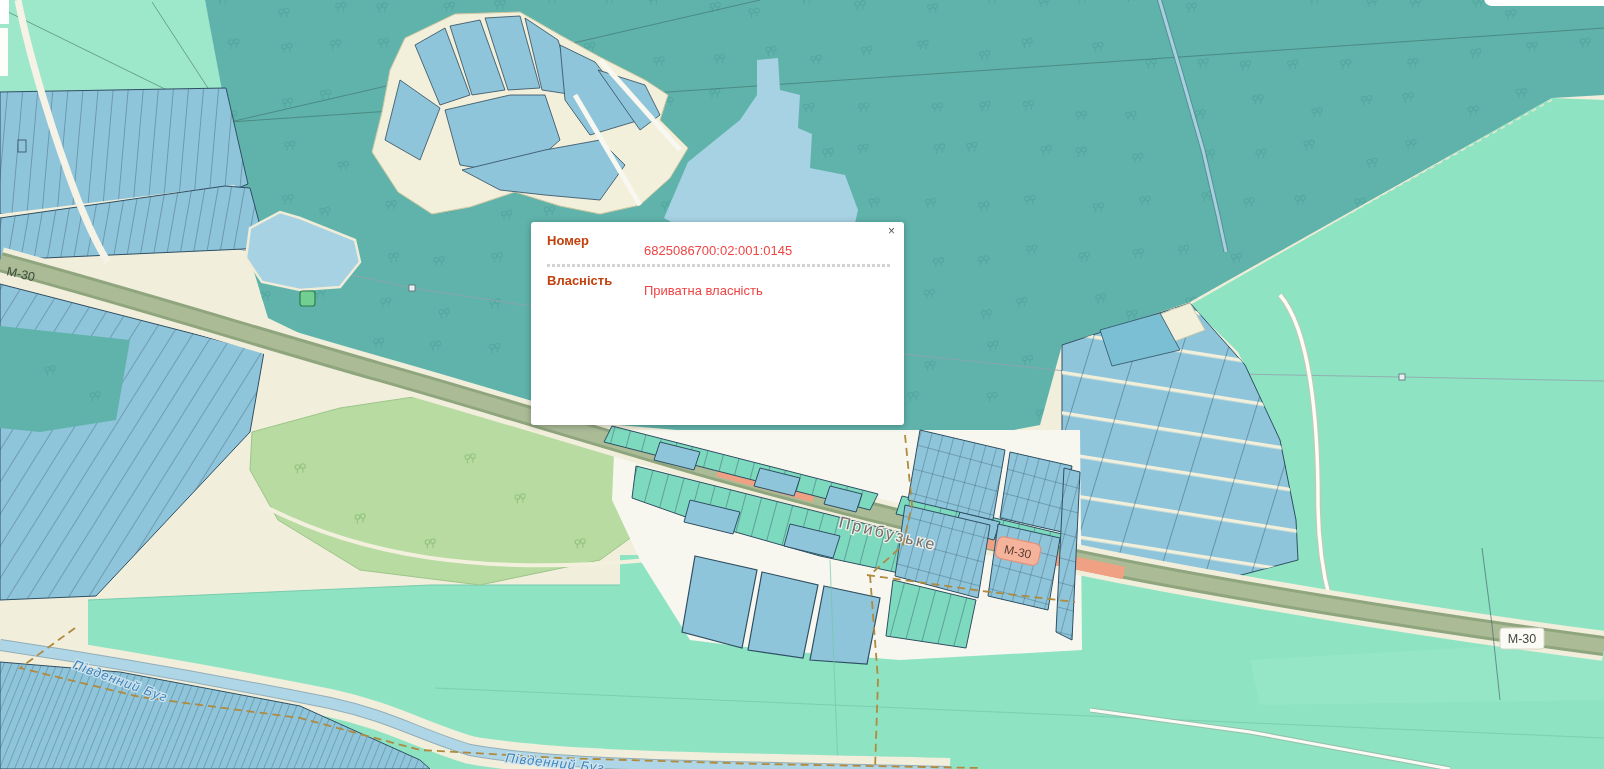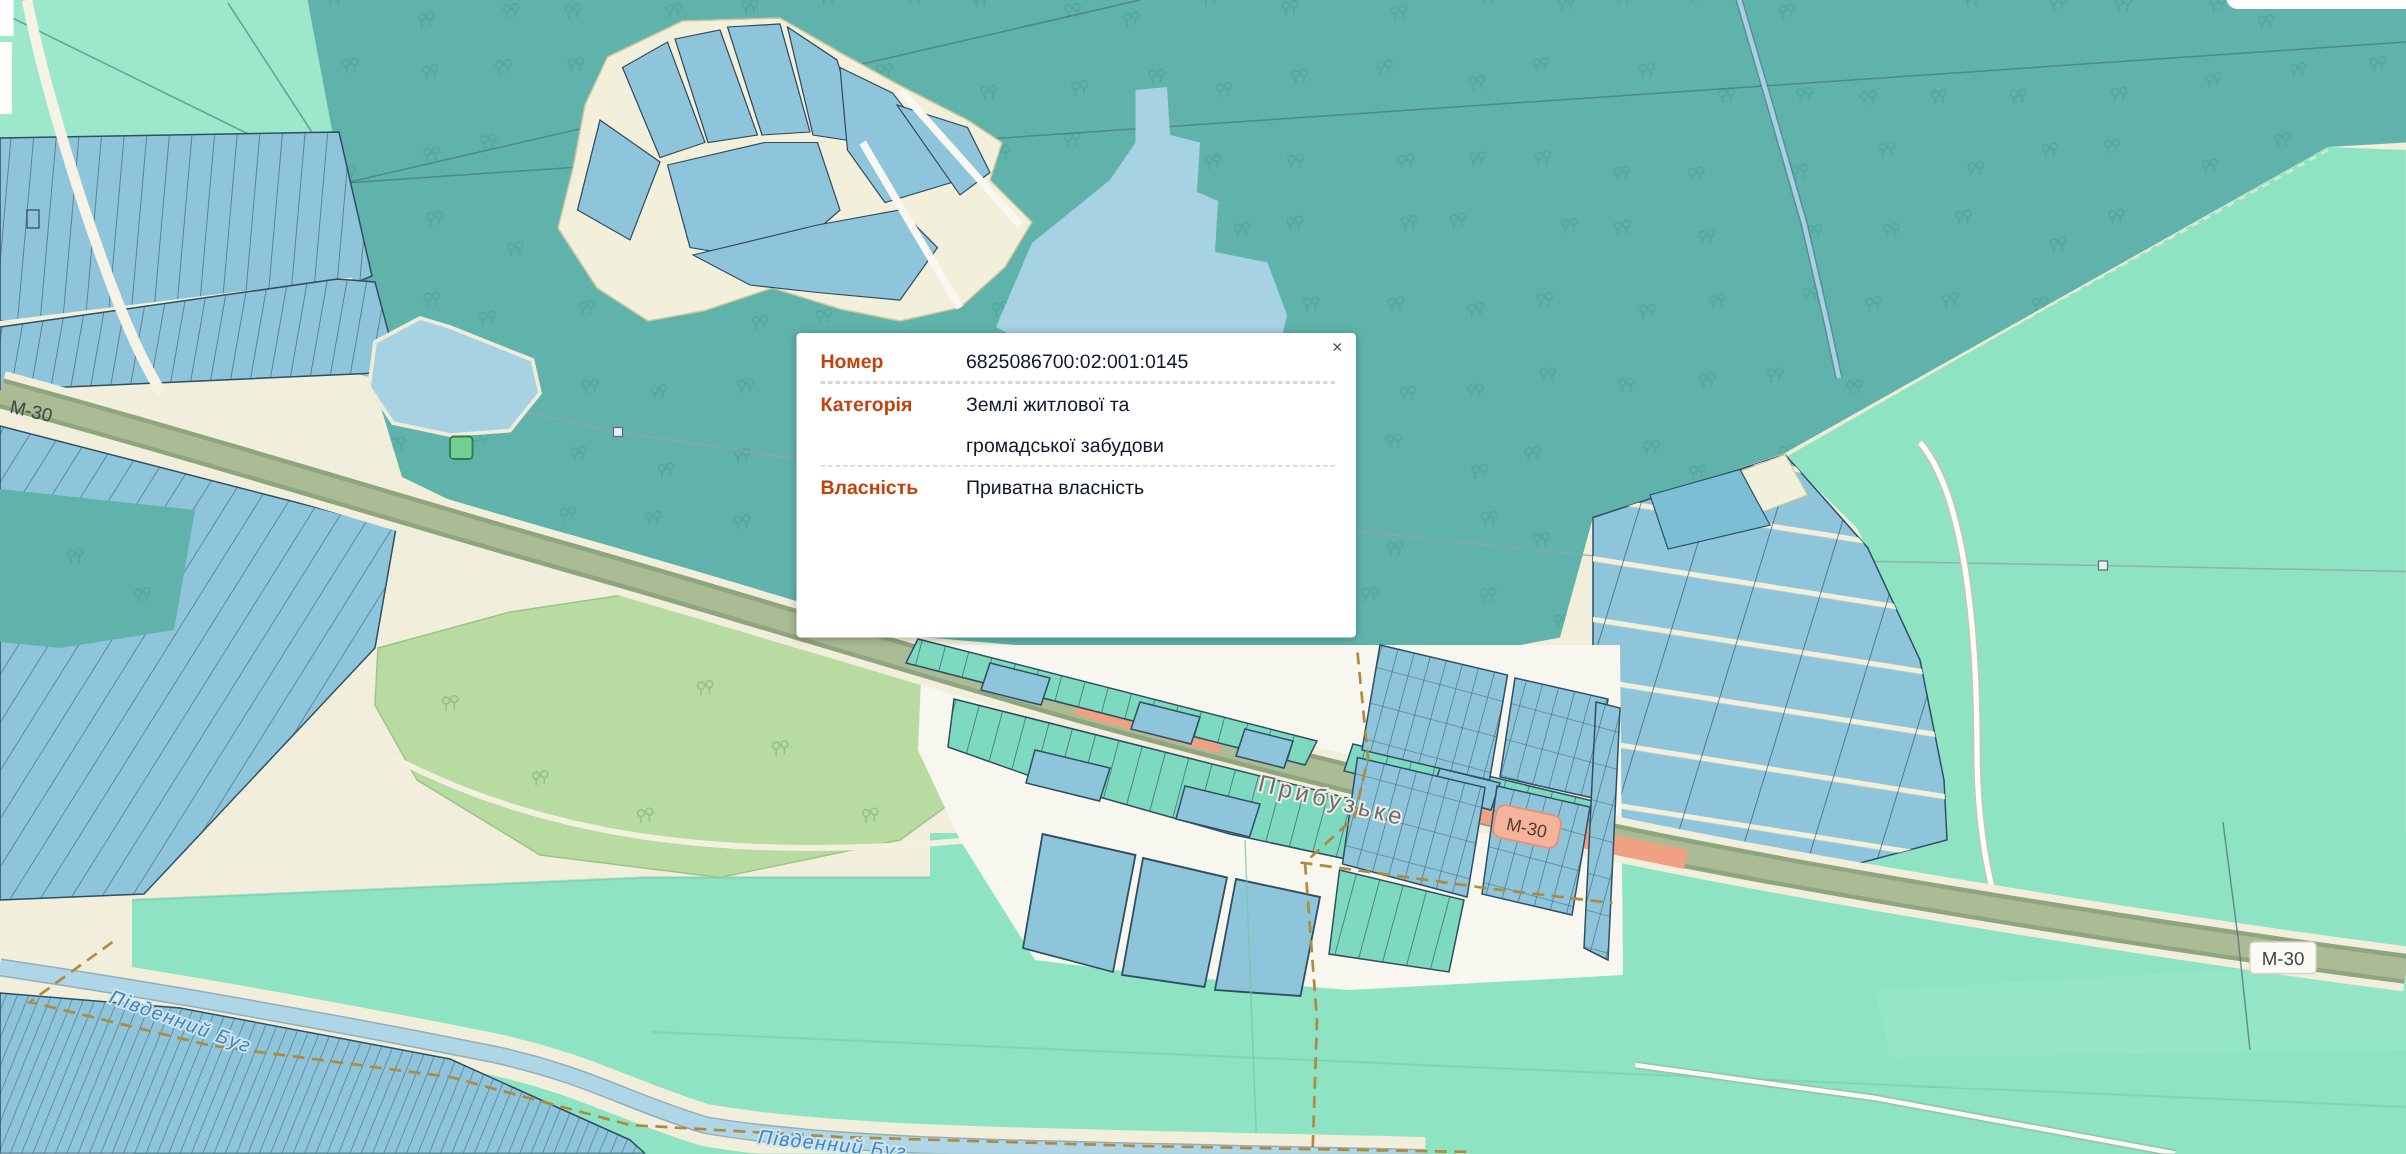--- a/index.html
+++ b/index.html
@@ -7,21 +7,21 @@
          font-family:"Liberation Sans",sans-serif;background:#f1eedb;}
   .stage svg{position:absolute;left:0;top:0;}
   svg text{font-family:"Liberation Sans",sans-serif;}
 
   .popup{position:absolute;left:531px;top:222px;width:373px;min-height:203px;
          box-sizing:border-box;background:#fff;border-radius:3px;
          box-shadow:0 1px 6px rgba(0,0,0,.28);
          padding:5px 14px 9px 16px;font-size:13px;color:#4a4a4a;z-index:5;}
   .prow{display:flex;line-height:27px;}
   .plabel{width:97px;flex:none;font-weight:bold;color:#c2410c;}
-  .pvalue{width:182px;color:#0f172a;}
+  .pvalue{width:182px;color:#ef4444;margin-top:10px;}
   .psep{border:none;border-top:1px dashed #d3d3d3;margin:0;}
   .pclose{position:absolute;top:3px;right:9px;font-size:12px;color:#555;
           cursor:pointer;line-height:1;}
 </style>
 </head>
 <body>
 
 <div class="stage">
 
 <svg id="mapsvg" width="1604" height="769" viewBox="0 0 1604 769">
@@ -532,24 +532,20 @@
   <span class="pclose">×</span>
 
   <div class="prow">
     <div class="plabel">Номер</div>
     <div class="pvalue">6825086700:02:001:0145</div>
   </div>
   <hr class="psep">
 
   <hr class="psep">
 
-  <div class="prow">
-    <div class="plabel">Категорія</div>
-    <div class="pvalue">Землі житлової та громадської забудови</div>
-  </div>
   <hr class="psep">
 
   <div class="prow">
     <div class="plabel">Власність</div>
     <div class="pvalue">Приватна власність</div>
   </div>
 </div>
 
 </div>
 

